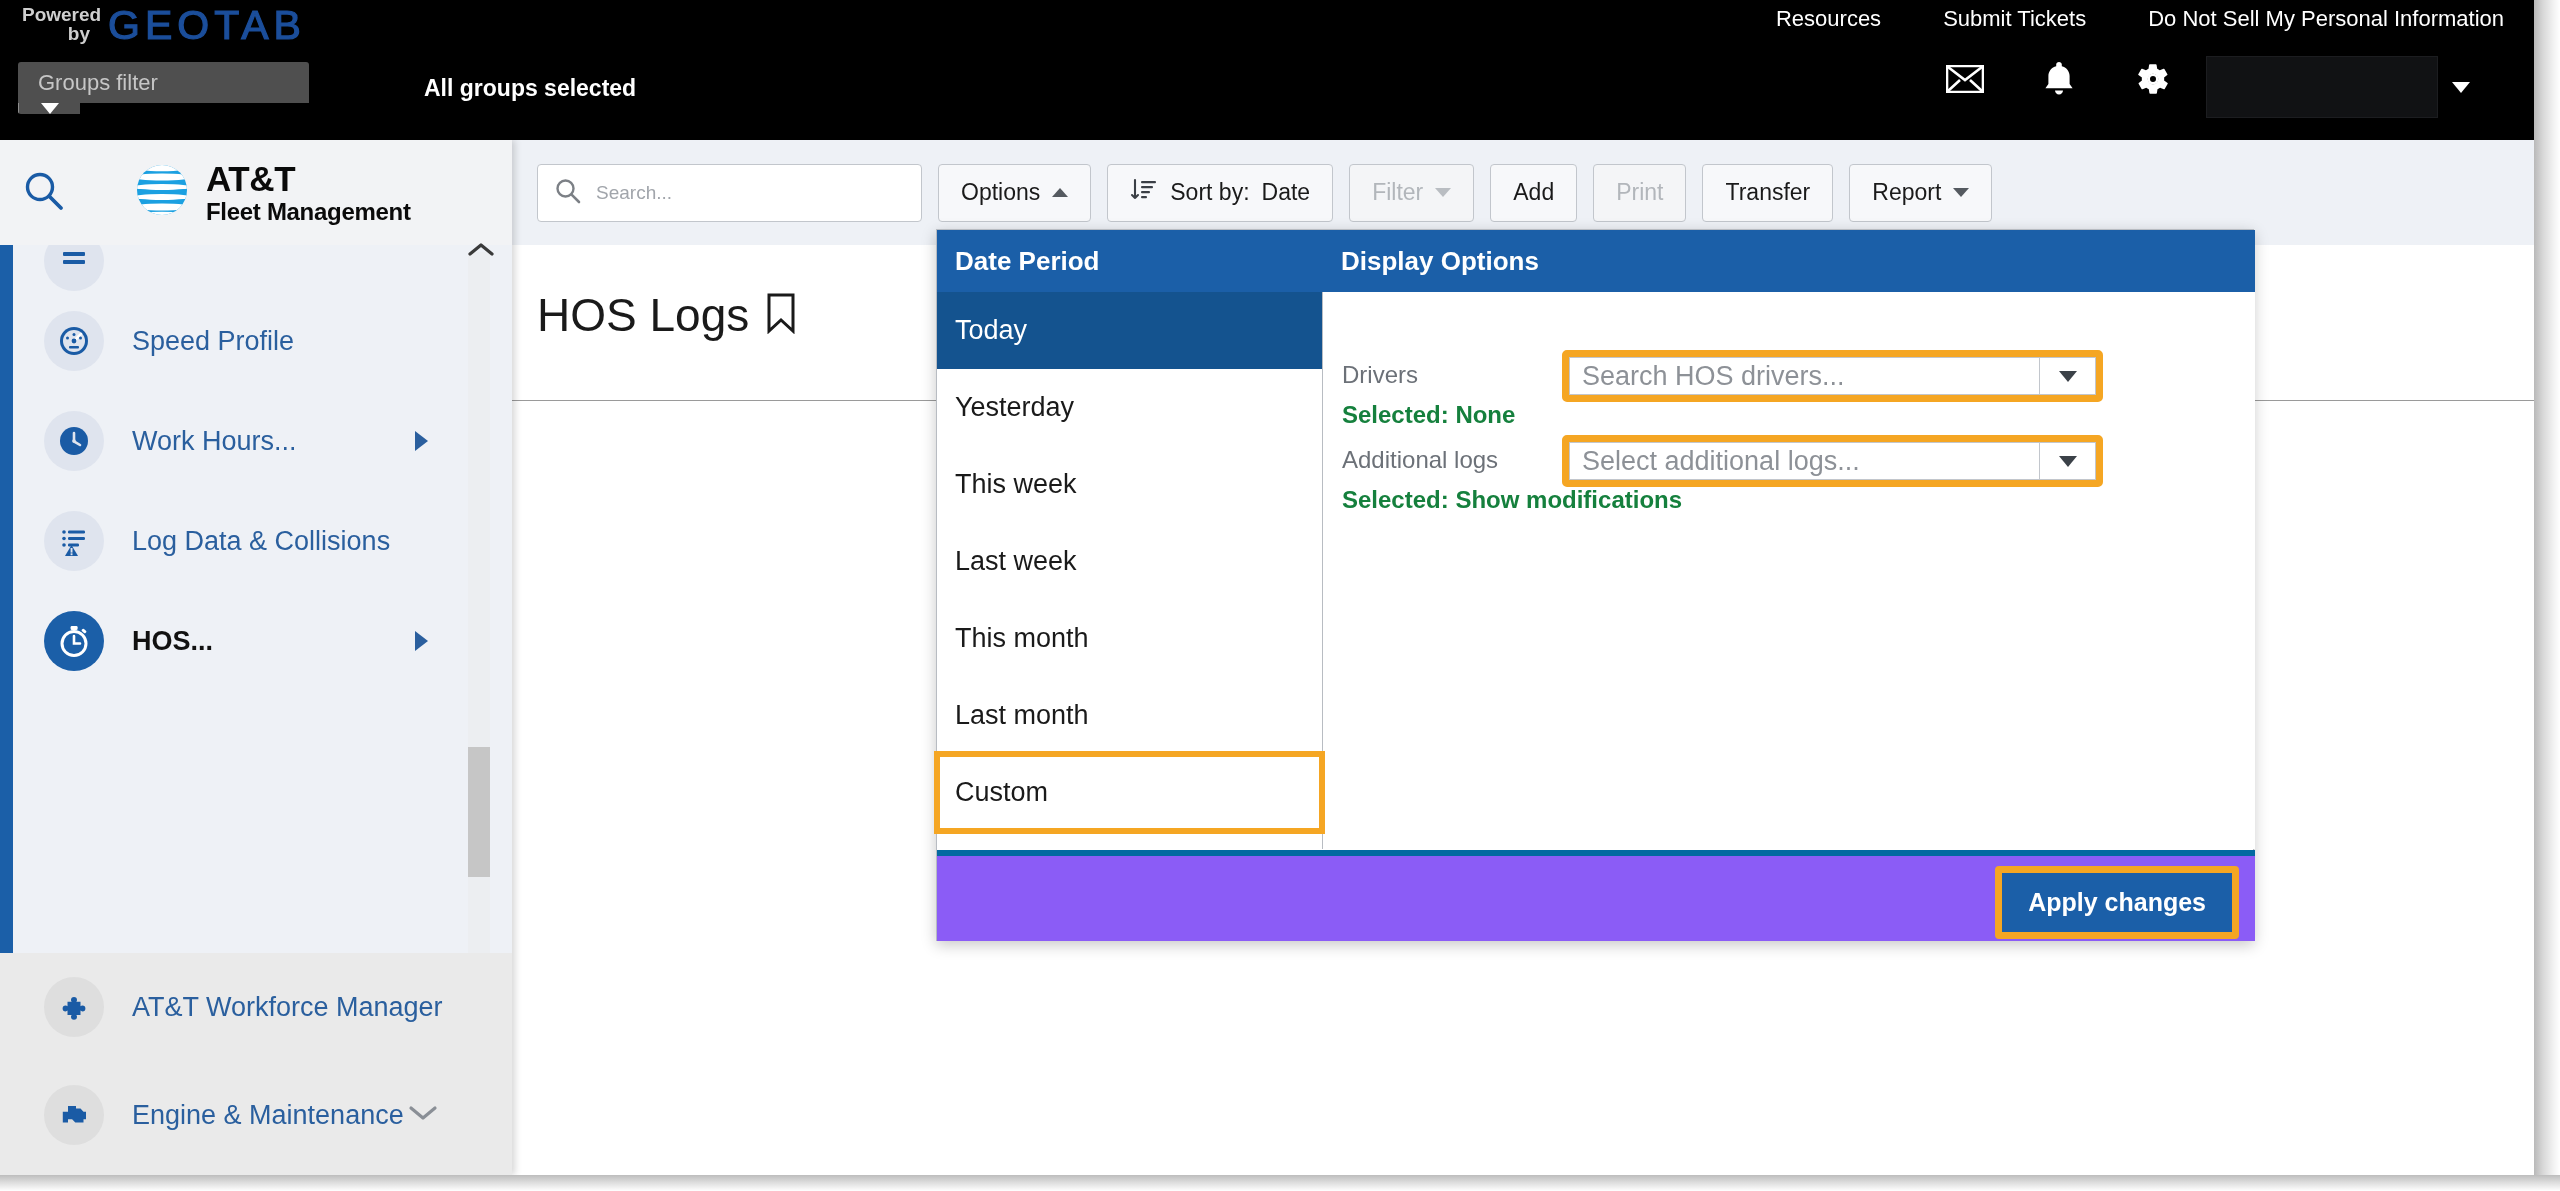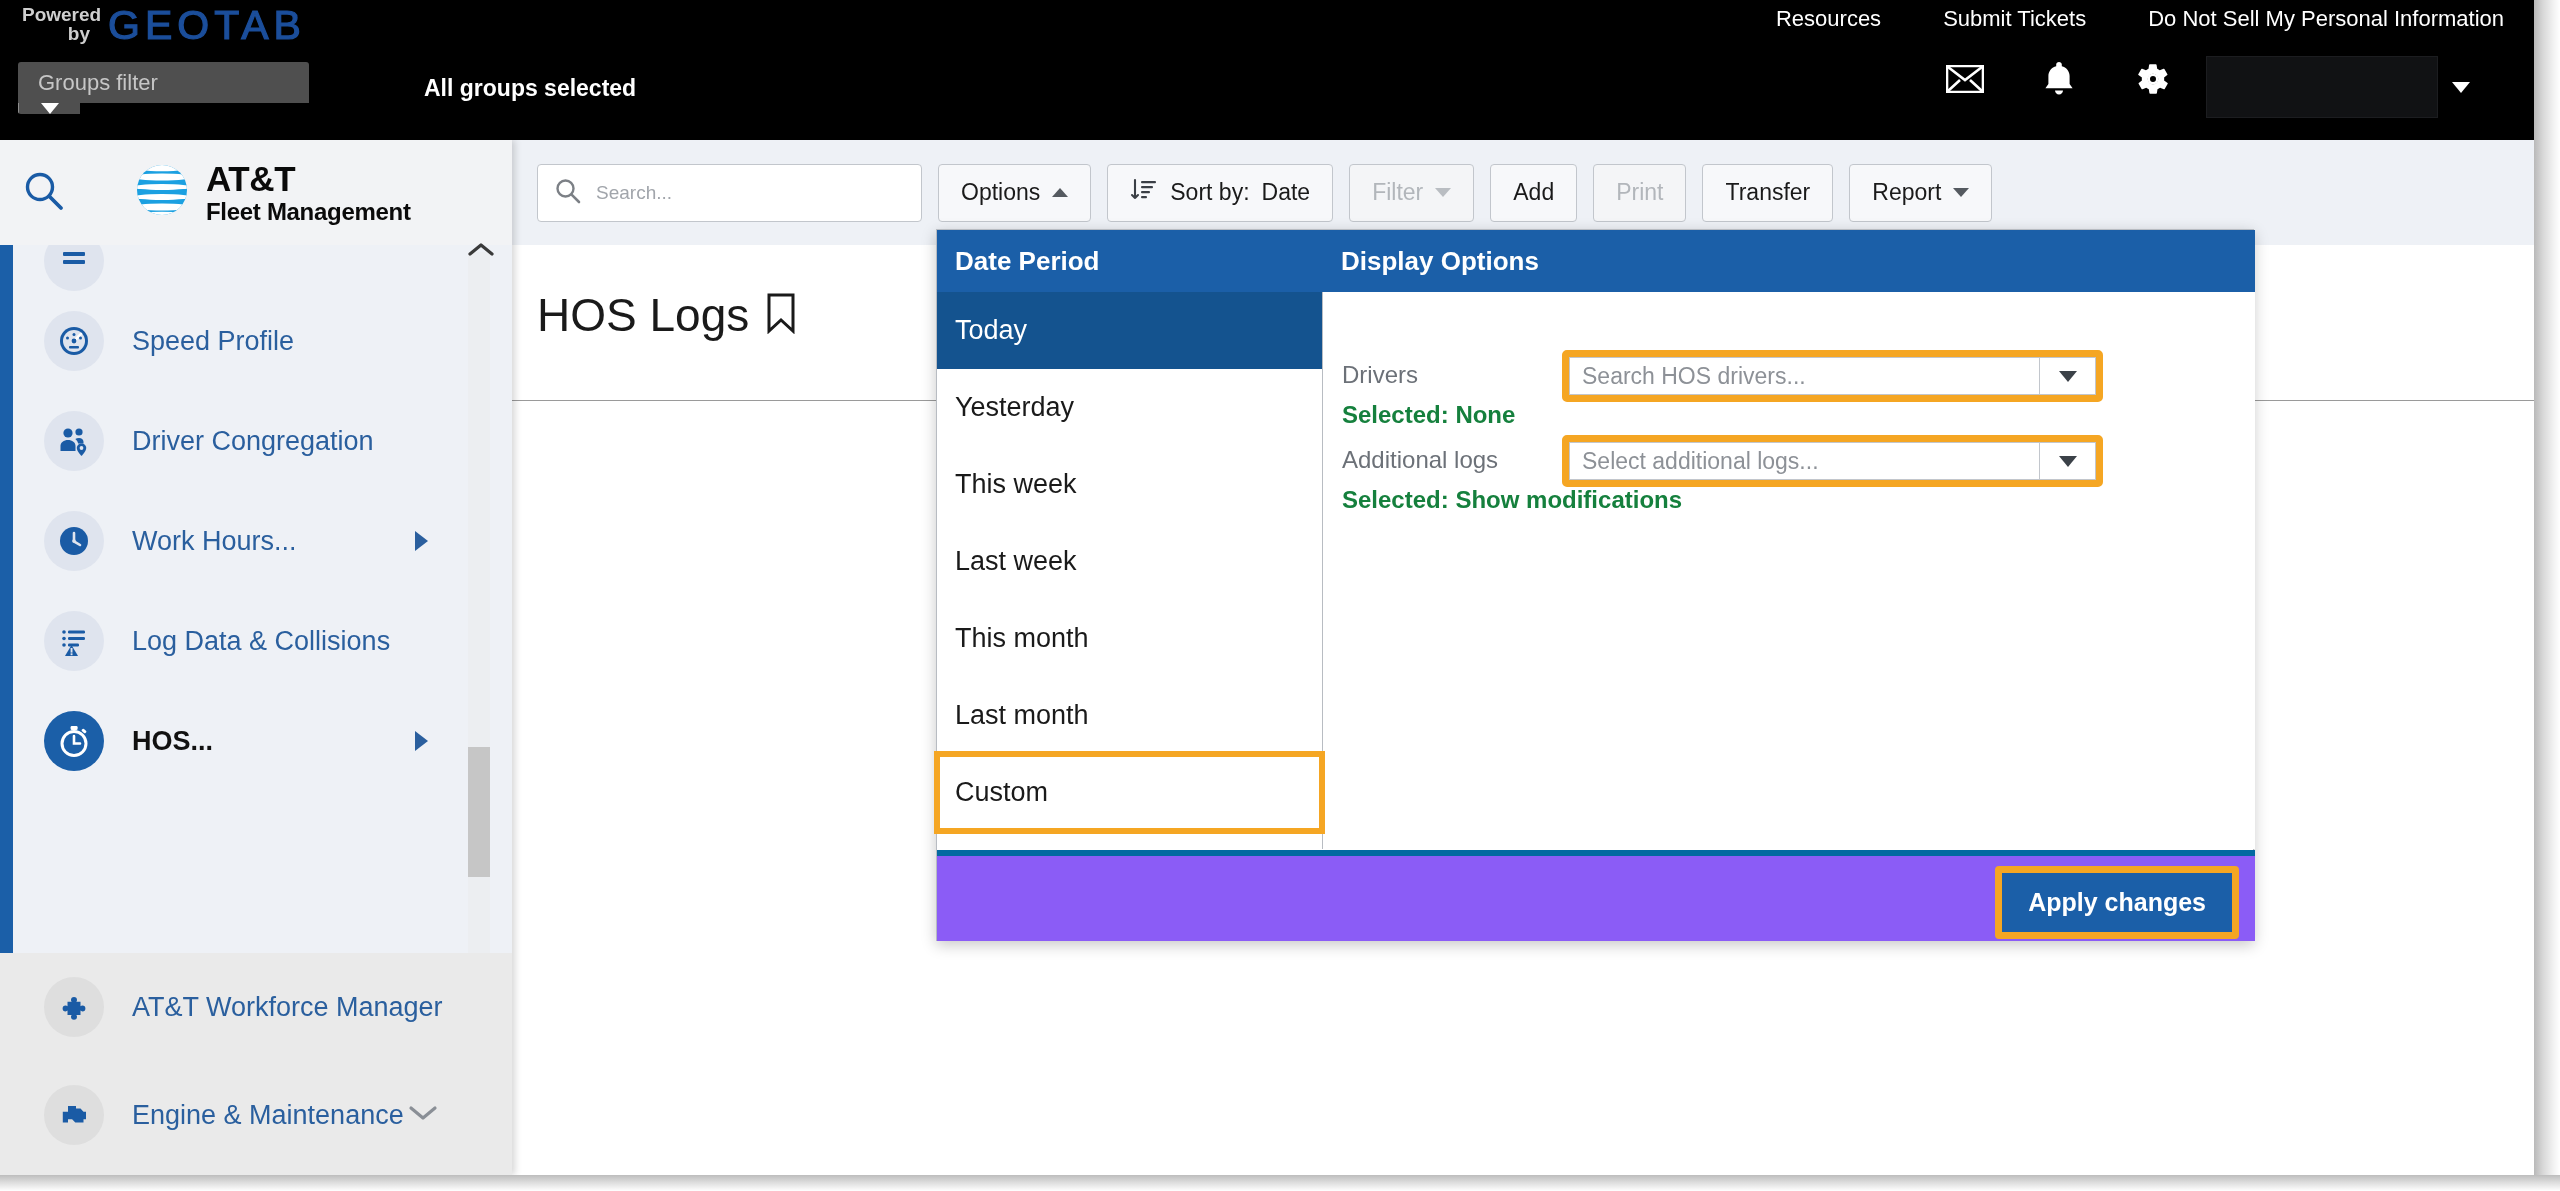--- a/index.html
+++ b/index.html
@@ -288,21 +288,21 @@
     width: 541px; height: 52px;
     background: #ffffff;
   }
   .combo {
     display: flex; width: 100%; height: 100%;
     background: #ffffff;
     border: 1px solid #c2c6cc;
   }
   .combo .ph {
     flex: 1; display: flex; align-items: center; padding-left: 12px;
-    color: #8d9197; font-size: 23px;
+    color: #8d9197; font-size: 27px;
   }
   .combo .arrowbtn {
     width: 56px; border-left: 1px solid #c2c6cc;
     display: flex; align-items: center; justify-content: center;
   }
   .combo .caret-dn2 {
     width: 0; height: 0;
     border-left: 9px solid transparent; border-right: 9px solid transparent;
     border-top: 11px solid #3b4148;
   }
@@ -444,33 +444,20 @@
               <circle cx="17" cy="17" r="2.4" fill="#1a5ba5"></circle>
               <rect x="12" y="22" width="10" height="2.6" rx="1" fill="#1a5ba5"></rect>
               <circle cx="10.5" cy="14" r="1.5" fill="#1a5ba5"></circle>
               <circle cx="17" cy="10.5" r="1.5" fill="#1a5ba5"></circle>
               <circle cx="23.5" cy="14" r="1.5" fill="#1a5ba5"></circle>
             </svg>
         </div>
         <span class="nav-label">Speed Profile</span>
       </div>
 
-      <div class="nav-item">
-        <div class="nav-bubble">
-          <svg width="34" height="34" viewBox="0 0 34 34">
-              <circle cx="11" cy="9" r="4.6"></circle>
-              <path d="M11 16c-4.2 0-7.5 2.6-7.5 5.8V27H18.5v-5.2C18.5 18.6 15.2 16 11 16z"></path>
-              <circle cx="22" cy="8" r="3.6"></circle>
-              <path d="M22 14c-1.4 0-2.7.3-3.7.9 1.5 1.2 2.5 2.8 2.8 4.6h5.4v-1.7c0-2.1-2-3.8-4.5-3.8z"></path>
-              <path d="M24.5 19.5c-2.6 0-4.7 2-4.7 4.5 0 3.3 4.7 8 4.7 8s4.7-4.7 4.7-8c0-2.5-2.1-4.5-4.7-4.5z"></path>
-              <circle cx="24.5" cy="24" r="1.9" fill="#dfe4ee"></circle>
-            </svg>
-        </div>
-        <span class="nav-label">Driver Congregation</span>
-      </div>
 
       <div class="nav-item">
         <div class="nav-bubble">
           <svg width="34" height="34" viewBox="0 0 34 34">
               <circle cx="17" cy="17" r="14"></circle>
               <path d="M17 9v8.4l6 3.6" stroke="#dfe4ee" stroke-width="2.6" fill="none" stroke-linecap="round"></path>
               <circle cx="17" cy="17" r="1.8" fill="#dfe4ee"></circle>
             </svg>
         </div>
         <span class="nav-label">Work Hours...</span>

